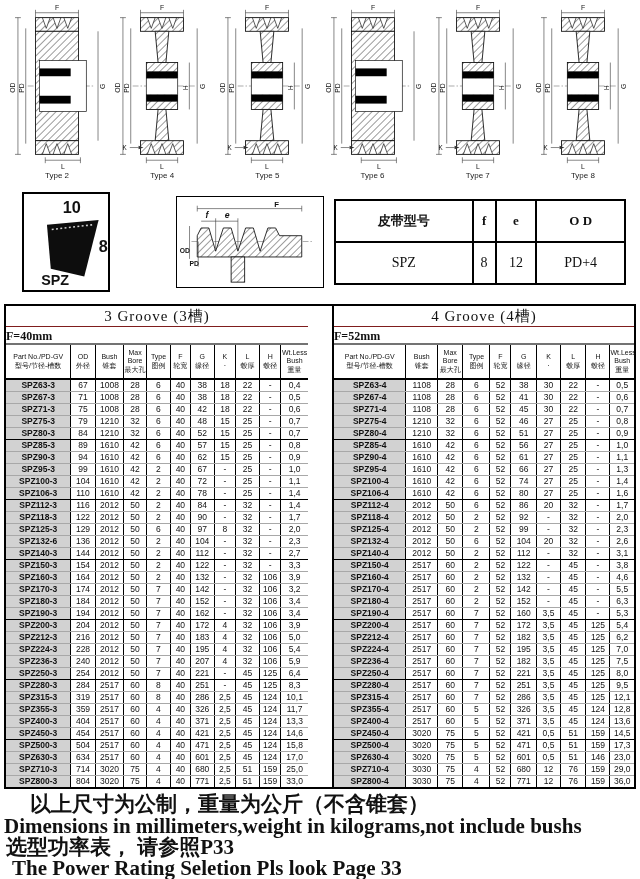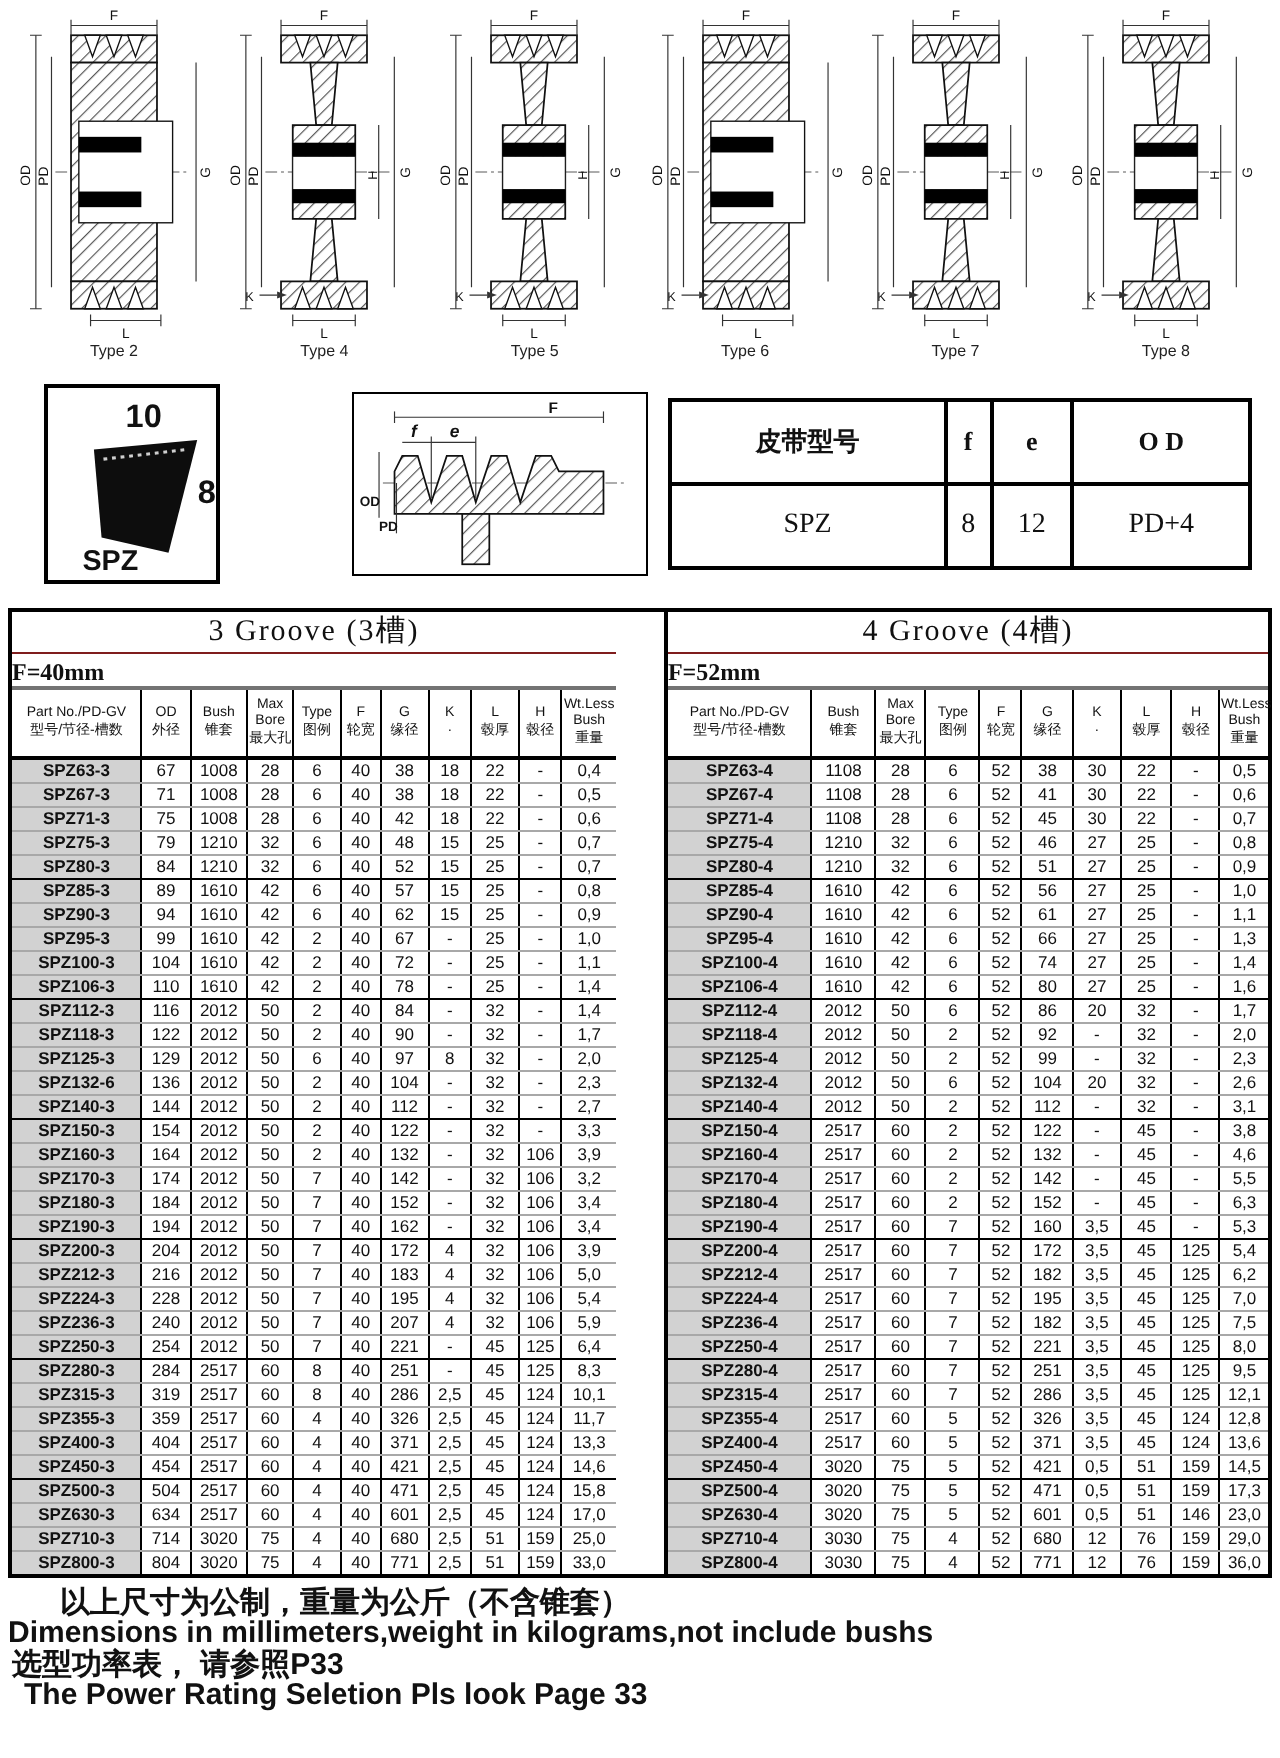--- a/index.html
+++ b/index.html
@@ -46,21 +46,21 @@
   .t11 th:nth-child(4){width:7.5%} .t11 th:nth-child(5){width:8%} .t11 th:nth-child(6){width:6.5%}
   .t11 th:nth-child(7){width:8%}  .t11 th:nth-child(8){width:7%} .t11 th:nth-child(9){width:8%}
   .t11 th:nth-child(10){width:7%} .t11 th:nth-child(11){width:9%}
   
   .t10 th:nth-child(1){width:24%} .t10 th:nth-child(2){width:10.5%} .t10 th:nth-child(3){width:8.5%}
   .t10 th:nth-child(4){width:9%}  .t10 th:nth-child(5){width:7%}  .t10 th:nth-child(6){width:8.5%}
   .t10 th:nth-child(7){width:8%}  .t10 th:nth-child(8){width:8.5%} .t10 th:nth-child(9){width:8%}
   .t10 th:nth-child(10){width:8%}
 
   
-  .footer { margin-top: 5px; font-family: Liberation Sans, sans-serif; font-weight: bold; font-size: 15px; line-height: 1.02; }
+  .footer { margin-top: 5px; font-family: Liberation Serif, serif; font-weight: bold; font-size: 21px; line-height: 1.02; }
   .footer .l1 { padding-left: 30px; }
   .footer .l2 { padding-left: 4px; }
   .footer .l3 { padding-left: 6px; }
   .footer .l4 { padding-left: 12px; }
   .hidden-defs { position: absolute; width: 0; height: 0; }
 </style>
 </head>
 <body>
 
 <svg class="hidden-defs" aria-hidden="true">

